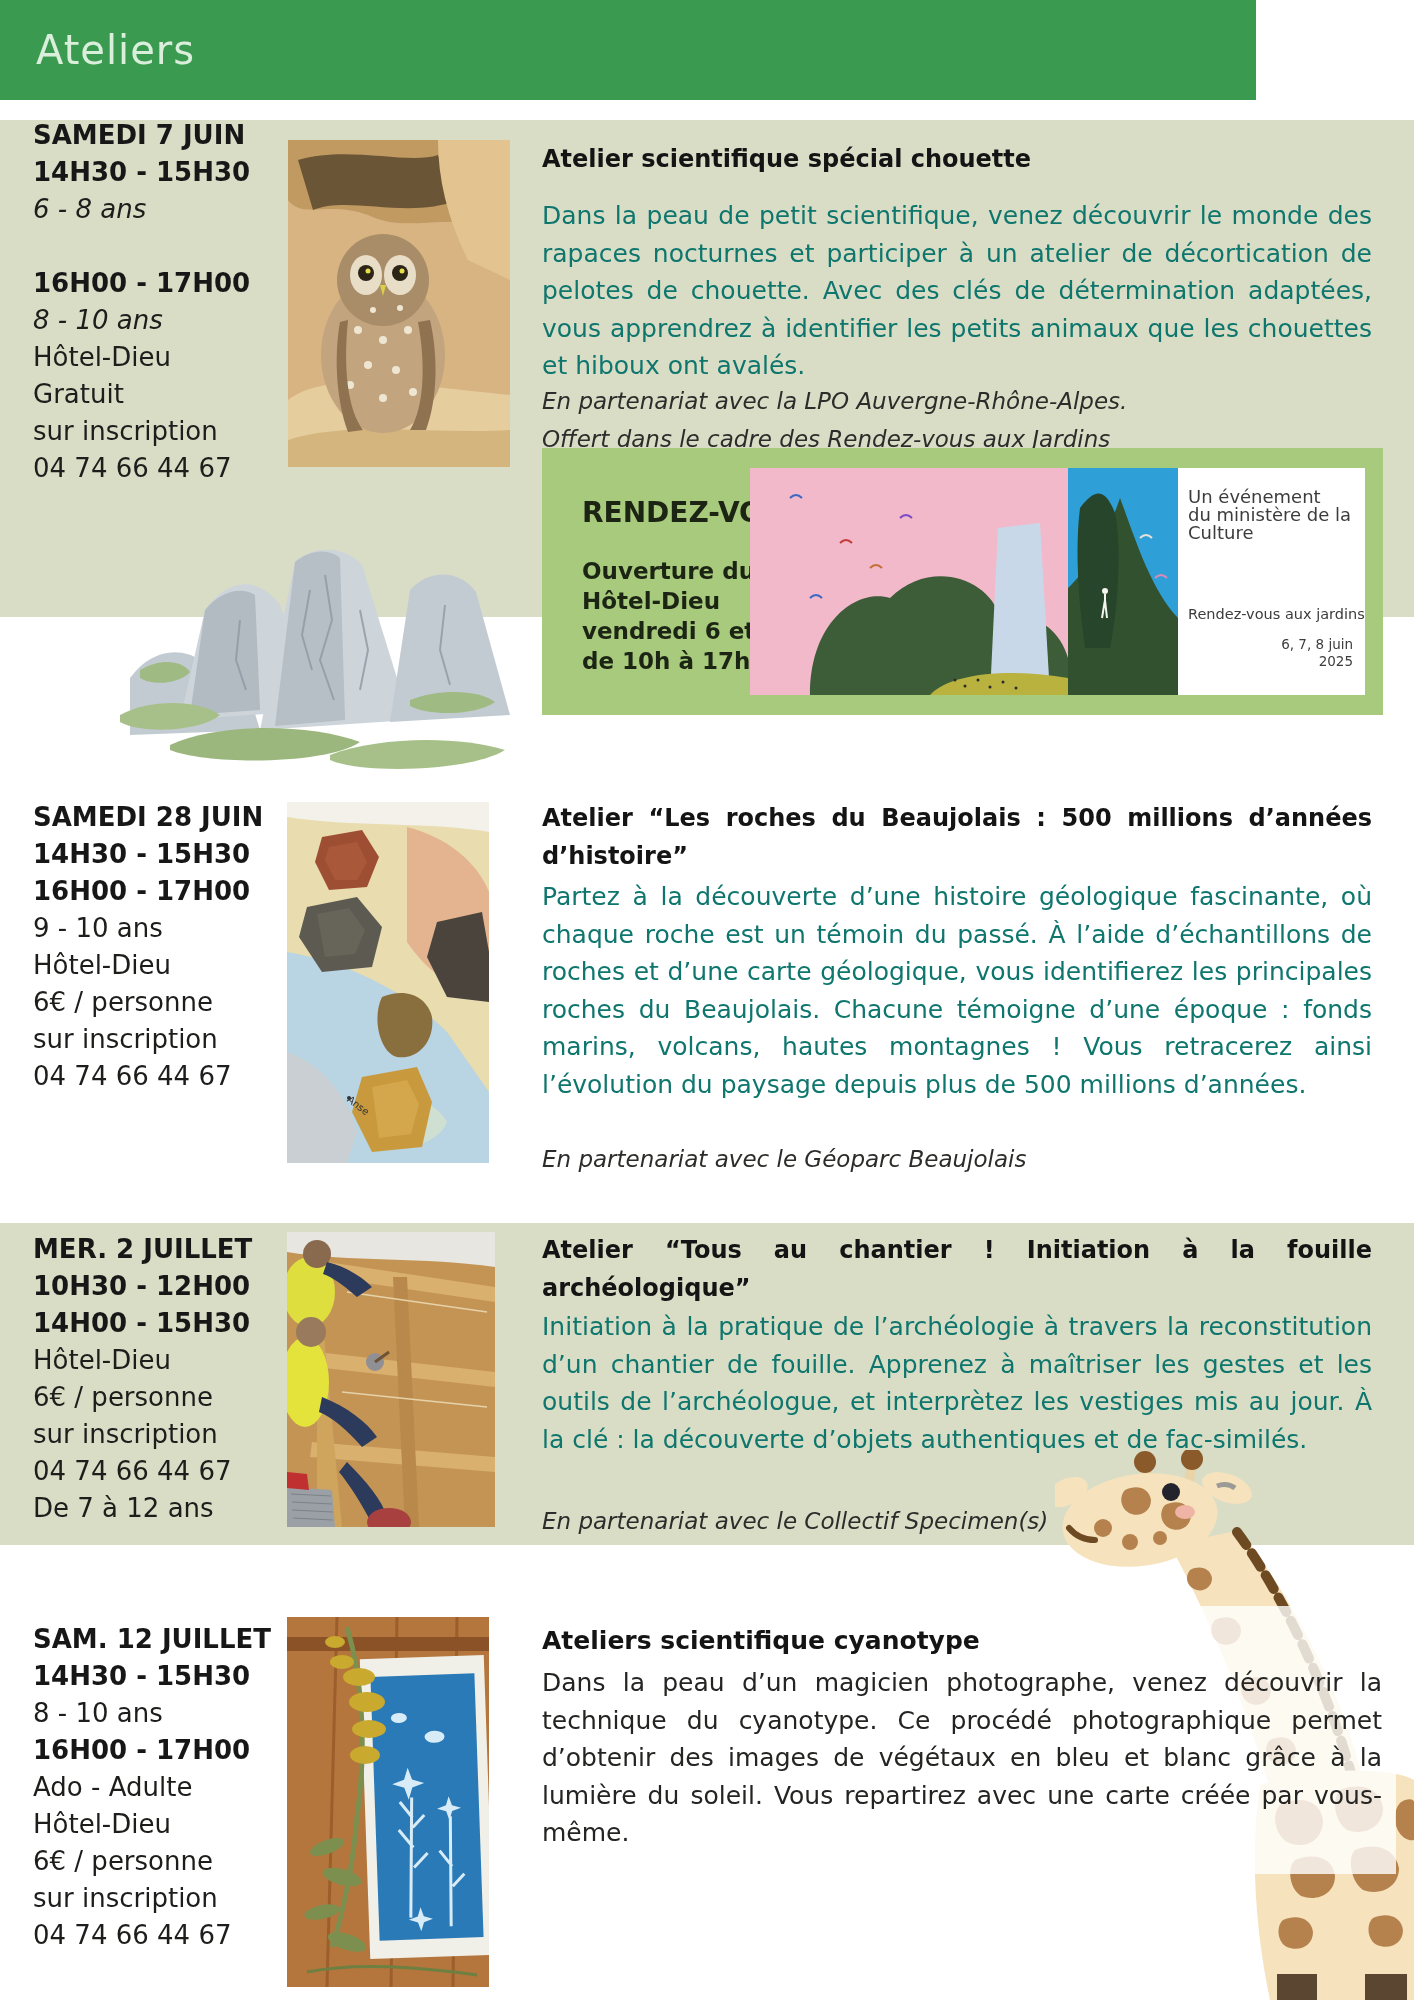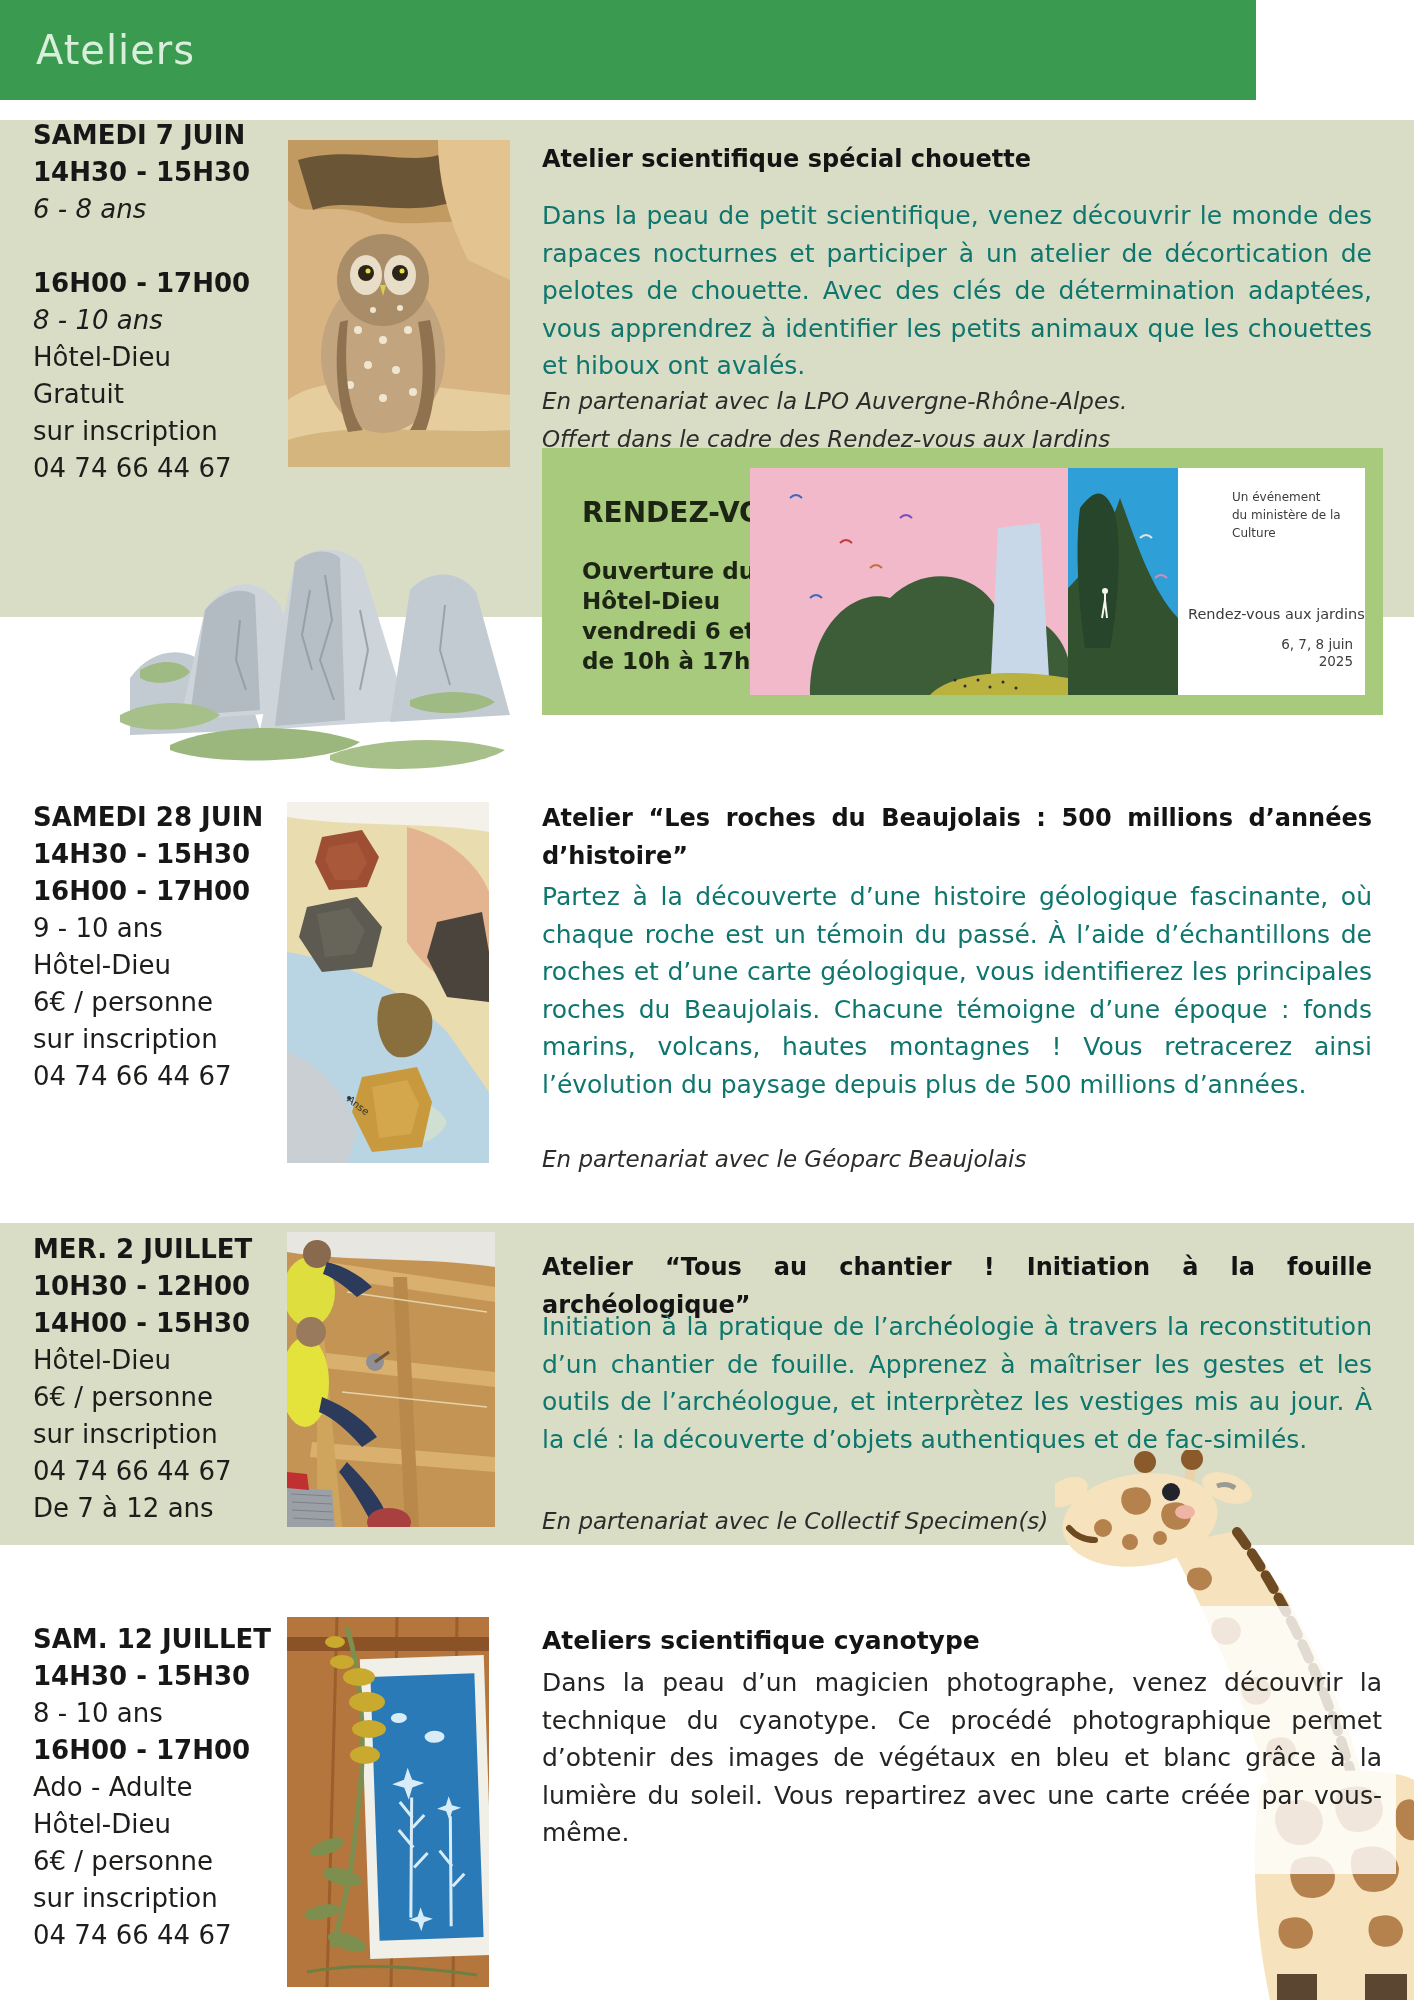--- a/index.html
+++ b/index.html
@@ -25,34 +25,34 @@
   .s1{top:117px;} .s2{top:799px;} .s3{top:1231px;} .s4{top:1621px;}
   
   .rtitle{left:542px;width:830px;font-size:24px;font-weight:bold;color:#141414;
     line-height:38px;text-align:justify;z-index:2;}
   .rbody{left:542px;width:830px;font-size:25px;line-height:37.5px;
     text-align:justify;color:#0f766e;z-index:2;}
   .rpart{left:542px;width:830px;font-size:23px;line-height:38px;
     font-style:italic;color:#2c2c2a;z-index:2;}
   .t1{top:140px;} .b1{top:197px;} .p1{top:382px;}
   .t2{top:799px;} .b2{top:878px;} .p2{top:1140px;}
-  .t3{top:1231px;margin-top:17px;} .b3{top:1308px;} .p3{top:1502px;}
+  .t3{top:1231px;} .b3{top:1308px;} .p3{top:1502px;}
   
   .s4text{left:528px;top:1606px;width:840px;background:rgba(255,255,255,.8);
     padding:16px 14px 22px 14px;z-index:4;}
   .s4text .rtitle4{font-size:25px;font-weight:bold;color:#141414;line-height:38px;}
   .s4text .rbody4{font-size:25px;line-height:37.5px;text-align:justify;color:#242422;margin-top:4px;}
   
   .jbox{left:542px;top:448px;width:841px;height:267px;background:#a7ca7d;z-index:2;}
   .jheading{position:absolute;left:40px;top:48px;font-size:28px;font-weight:bold;color:#1c2413;}
   .jlines{position:absolute;left:40px;top:108px;font-size:23px;font-weight:bold;
     line-height:30px;color:#1c2413;}
   .poster{position:absolute;left:208px;top:20px;width:615px;height:227px;background:#ffffff;}
   .poster .ptxt{position:absolute;color:#3c3c3c;}
-  .ptxt.ev{left:438px;top:20px;font-size:12px;line-height:18px;margin-left:44px;}
+  .ptxt.ev{left:438px;top:20px;font-size:18px;line-height:18px;}
   .ptxt.rvj{left:438px;top:138px;font-size:14.5px;}
   .ptxt.dates{right:12px;top:168px;font-size:13.5px;line-height:17px;text-align:right;}
   
   .photo{z-index:1;}
   .img-owl{left:288px;top:140px;width:222px;height:327px;}
   .img-rocks{left:287px;top:802px;width:202px;height:361px;}
   .img-dig{left:287px;top:1232px;width:208px;height:295px;}
   .img-cyan{left:287px;top:1617px;width:202px;height:370px;}
   
   .mountains{left:110px;top:550px;width:425px;height:235px;z-index:1;}

